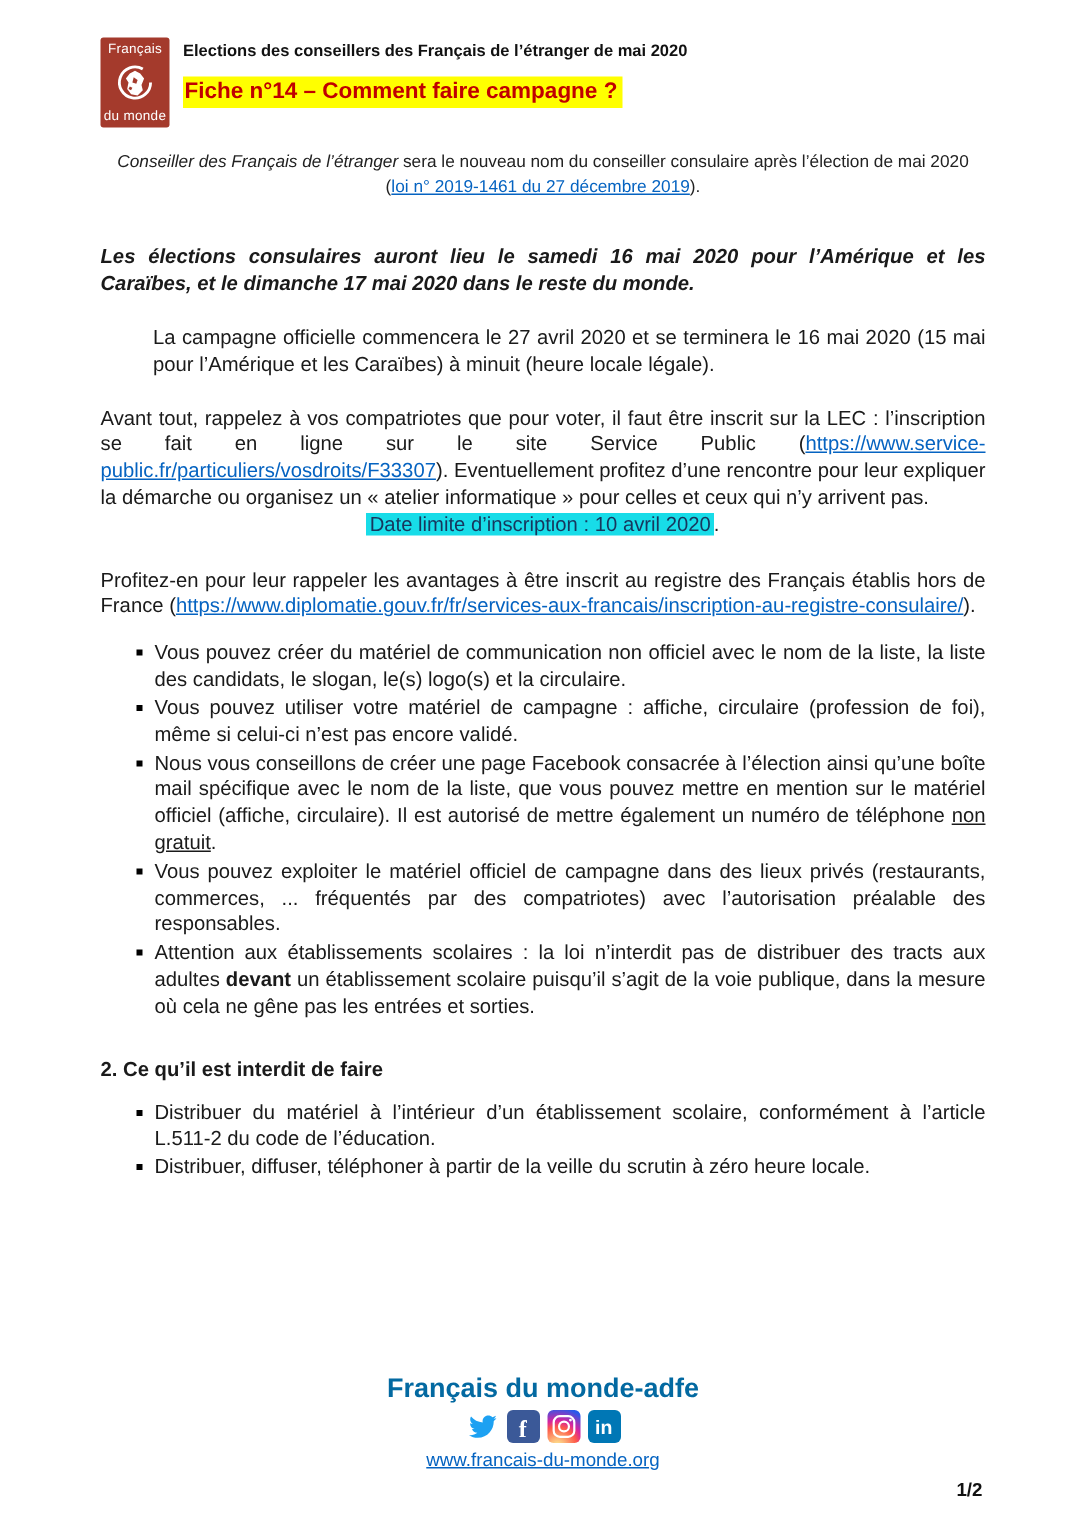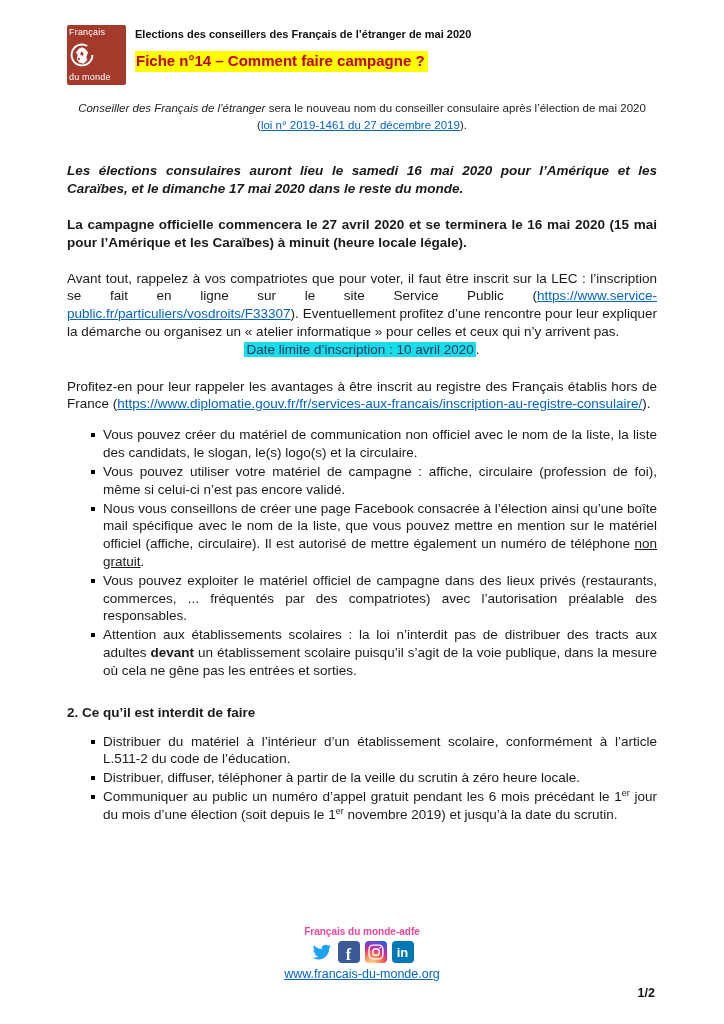--- a/index.html
+++ b/index.html
@@ -5,59 +5,59 @@
   * { margin:0; padding:0; box-sizing:border-box; }
   html,body { background:#ffffff; }
   .page {
     position:relative; width:724px; height:1024px; margin:0 auto;
     background:#ffffff; font-family:"Liberation Sans",sans-serif;
     color:#1a1a1a; padding:25px 67px 0 67px; overflow:hidden;
   }
   
   .header { display:flex; align-items:flex-start; }
   .logo {
-    width:59px; height:60px; background:#a43a2c; border-radius:2px;
-    display:flex; flex-direction:column; justify-content:space-between;
+    width:46px; height:60px; background:#a43a2c; border-radius:2px;
+    display:flex; flex-direction:column; align-items:center; justify-content:space-between;
     padding:3px 2px; flex:0 0 auto;
   }
   .logo .ltxt { color:#fff; font-size:9px; line-height:1; letter-spacing:.2px; }
   .logo svg { display:block; }
   .header-right { margin-left:9px; padding-top:2px; }
   .doc-title { font-size:11px; font-weight:bold; color:#111; line-height:1.32; width:505px; }
   .fiche {
     display:inline-block; margin-top:9px; background:#ffff00; color:#c00000;
     font-weight:bold; font-size:15px; padding:1px 3px 2px 1px; line-height:1.2;
   }
   
   .subtitle { margin-top:15px; text-align:center; font-size:11.5px; line-height:1.45; color:#222; }
   .subtitle .em { font-style:italic; }
   a.lnk, span.lnk { color:#0563c1; text-decoration:underline; cursor:pointer;text-align:center; }
   
   .para { font-size:13.5px; line-height:1.32; text-align:justify; }
   .p1 { margin-top:29px; font-weight:bold; font-style:italic; }
-  .p2 { margin-top:18px; font-weight:bold; }
+  .p2 { margin-top:18px; font-weight:normal;margin-left:35px; }
   .p3 { margin-top:18px; }
   .deadline-line { text-align:center; font-size:13.5px; line-height:1.32; }
   .hl-cyan { background:#18dce8; color:#17365d; font-weight:normal; padding:0 2px; }
   .p4 { margin-top:19px; }
   .sec-heading { margin-top:25px; font-size:13.5px; font-weight:bold; }
   ul.blist { margin:13px 0 0 24px; list-style:none; }
   ul.blist li {
     position:relative; padding-left:12px; font-size:13.5px; line-height:1.32;
     text-align:justify; margin-bottom:1px;
   }
   ul.blist li::before {
     content:""; position:absolute; left:0; top:7px; width:4px; height:4px; background:#000;
   }
   .u { text-decoration:underline; }
   .b { font-weight:bold; }
   sup { font-size:9px; vertical-align:super; line-height:0; }
   
   .footer { position:absolute; left:0; right:0; bottom:42px; text-align:center; }
-  .footer-org { color:#ec4899; font-weight:bold; font-size:10px; }
+  .footer-org { color:#0369a1; font-weight:bold; font-size:18px; }
   .social-row { margin-top:4px; display:flex; justify-content:center; align-items:center; gap:5px; }
   .si { width:22px; height:22px; border-radius:4px; display:flex; align-items:center; justify-content:center; cursor:pointer; }
   .si-tw { background:transparent; }
   .si-fb { background:#3b5998; color:#fff; font-weight:bold; font-size:16px; font-family:"Liberation Serif",serif; }
   .si-fb span { position:relative; top:3px; }
   .si-ig { background:radial-gradient(circle at 30% 110%, #fdf497 0%, #fd5949 45%, #d6249f 60%, #285aeb 90%); }
   .si-li { background:#0077b5; color:#fff; font-weight:bold; font-size:13px; }
   .footer-link { display:inline-block; margin-top:4px; font-size:12.5px; }
   .page-num { position:absolute; right:69px; bottom:24px; font-size:12.5px; font-weight:bold; color:#111; }
 </style>
@@ -107,21 +107,20 @@
     <li><span>Nous vous conseillons de créer une page Facebook consacrée à l’élection ainsi qu’une boîte mail spécifique avec le nom de la liste, que vous pouvez mettre en mention sur le matériel officiel (affiche, circulaire). Il est autorisé de mettre également un numéro de téléphone </span><span class="u">non gratuit</span><span>.</span></li>
     <li><span>Vous pouvez exploiter le matériel officiel de campagne dans des lieux privés (restaurants, commerces, ... fréquentés par des compatriotes) avec l’autorisation préalable des responsables.</span></li>
     <li><span>Attention aux établissements scolaires : la loi n’interdit pas de distribuer des tracts aux adultes </span><span class="b">devant</span><span> un établissement scolaire puisqu’il s’agit de la voie publique, dans la mesure où cela ne gêne pas les entrées et sorties.</span></li>
   </ul>
 
   <div class="sec-heading">2. Ce qu’il est interdit de faire</div>
 
   <ul class="blist">
     <li><span>Distribuer du matériel à l’intérieur d’un établissement scolaire, conformément à l’article L.511-2 du code de l’éducation.</span></li>
     <li><span>Distribuer, diffuser, téléphoner à partir de la veille du scrutin à zéro heure locale.</span></li>
-    <li><span>Communiquer au public un numéro d’appel gratuit pendant les 6 mois précédant le 1</span><sup>er</sup><span> jour du mois d’une élection (soit depuis le 1</span><sup>er</sup><span> novembre 2019) et jusqu’à la date du scrutin.</span></li>
   </ul>
 
   <div class="footer">
     <div class="footer-org">Français du monde-adfe</div>
     <div class="social-row">
       <span class="si si-tw">
           <svg width="22" height="22" viewBox="0 0 24 24" fill="#1da1f2">
             <path d="M22 5.8c-.7.3-1.5.5-2.3.6.8-.5 1.4-1.3 1.7-2.2-.8.5-1.6.8-2.5 1C18.1 4.4 17 4 15.8 4c-2.3 0-4.1 1.9-4.1 4.1 0 .3 0 .6.1.9-3.4-.2-6.5-1.8-8.5-4.3-.4.6-.6 1.3-.6 2.1 0 1.4.7 2.7 1.8 3.4-.7 0-1.3-.2-1.9-.5v.1c0 2 1.4 3.7 3.3 4-.3.1-.7.1-1.1.1-.3 0-.5 0-.8-.1.5 1.6 2 2.8 3.9 2.8-1.4 1.1-3.2 1.8-5.1 1.8-.3 0-.7 0-1-.1 1.8 1.2 4 1.9 6.3 1.9 7.5 0 11.7-6.3 11.7-11.7v-.5c.8-.6 1.5-1.3 2-2.2z"></path>
           </svg>
         </span>

